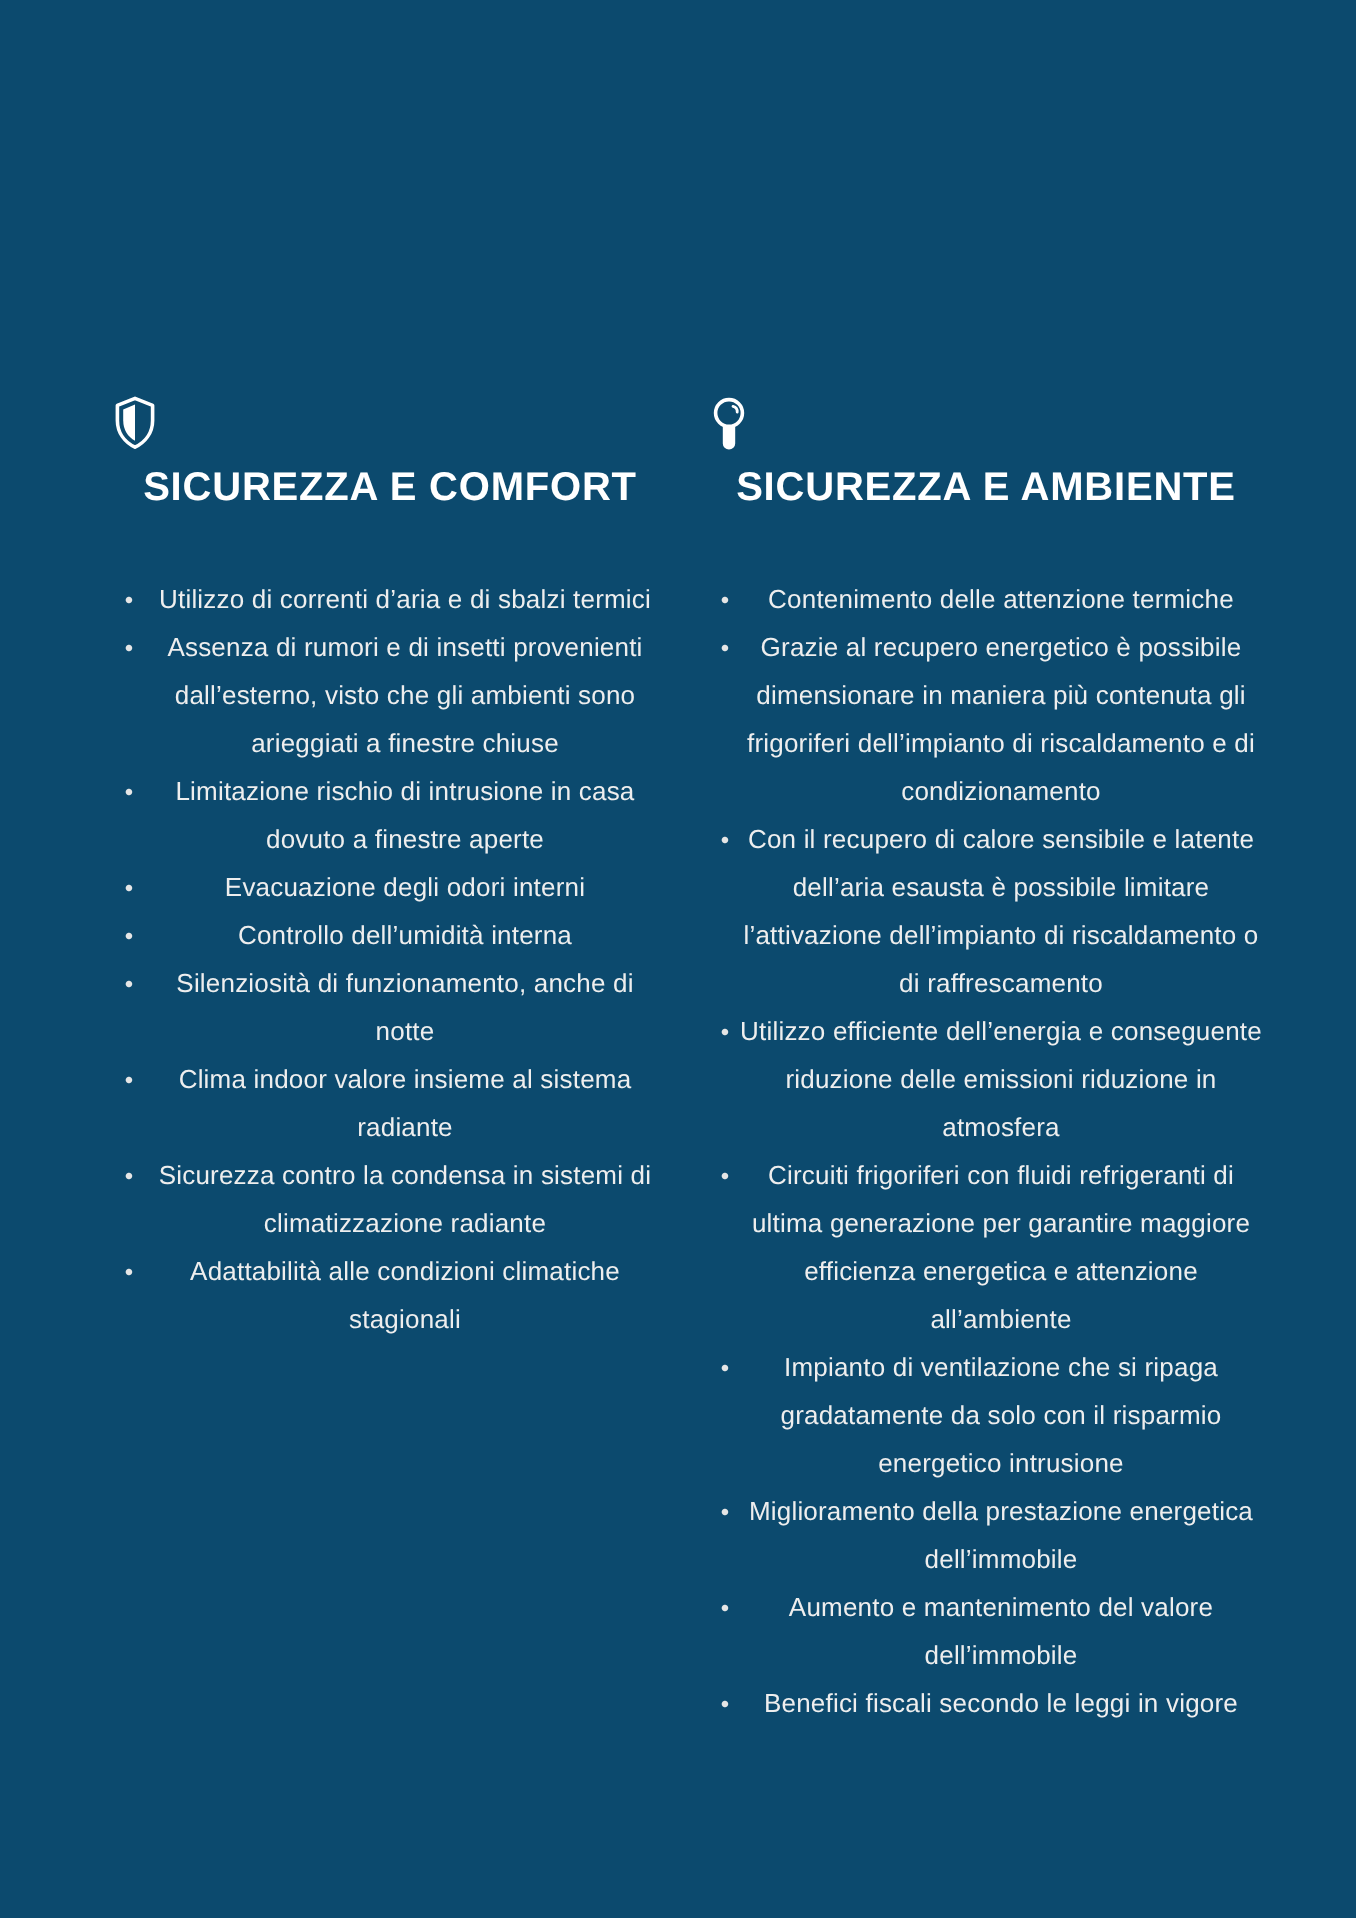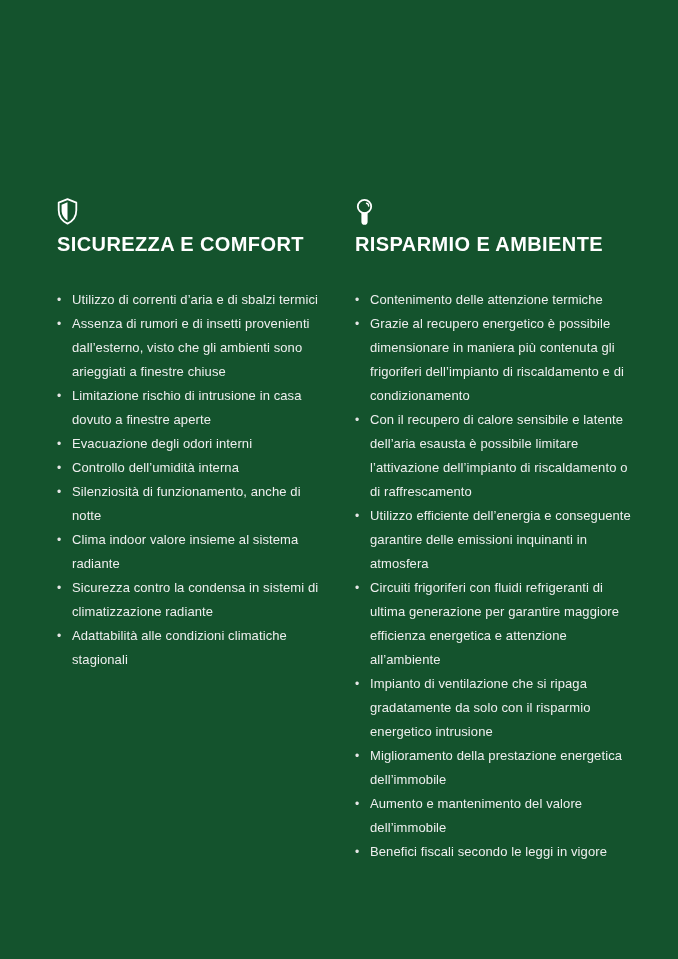--- a/index.html
+++ b/index.html
@@ -10,22 +10,23 @@
     width: 678px;
     height: 959px;
     background: #434343;
     font-family: "Liberation Sans", sans-serif;
     -webkit-font-smoothing: antialiased;
   }
   .page {
     position: relative;
     width: 678px;
     height: 959px;
-    background: #14532d;
+    background: #0c4a6e;
     overflow: hidden;
+    text-align: center;
   }
   .columns {
     position: absolute;
     top: 198px;
     left: 57px;
     display: flex;
     gap: 22px;
   }
   .col {
     width: 276px;
@@ -124,37 +125,37 @@
     </section>
 
     <section class="col">
       <div class="icon-wrap">
         <svg width="22" height="30" viewBox="0 0 22 30" aria-hidden="true">
           <circle cx="9.5" cy="8.5" r="6.7" fill="none" stroke="#ffffff" stroke-width="1.8"></circle>
           <path d="M11.5 5.2 C13 5.6 13.7 6.8 13.6 8.1" fill="none" stroke="#ffffff" stroke-width="1.4" stroke-linecap="round"></path>
           <path d="M6.4 14.5 h6.2 v9.2 a3.1 3.1 0 0 1 -6.2 0 Z" fill="#ffffff"></path>
         </svg>
       </div>
-      <h2 class="col-title">RISPARMIO E AMBIENTE</h2>
+      <h2 class="col-title">SICUREZZA E AMBIENTE</h2>
       <ul class="benefits">
           <li>
             <span class="bullet">•</span>
             <span class="item-text">Contenimento delle attenzione termiche</span>
           </li>
           <li>
             <span class="bullet">•</span>
             <span class="item-text">Grazie al recupero energetico è possibile dimensionare in maniera più contenuta gli frigoriferi dell’impianto di riscaldamento e di condizionamento</span>
           </li>
           <li>
             <span class="bullet">•</span>
             <span class="item-text">Con il recupero di calore sensibile e latente dell’aria esausta è possibile limitare l’attivazione dell’impianto di riscaldamento o di raffrescamento</span>
           </li>
           <li>
             <span class="bullet">•</span>
-            <span class="item-text">Utilizzo efficiente dell’energia e conseguente garantire delle emissioni inquinanti in atmosfera</span>
+            <span class="item-text">Utilizzo efficiente dell’energia e conseguente riduzione delle emissioni riduzione in atmosfera</span>
           </li>
           <li>
             <span class="bullet">•</span>
             <span class="item-text">Circuiti frigoriferi con fluidi refrigeranti di ultima generazione per garantire maggiore efficienza energetica e attenzione all’ambiente</span>
           </li>
           <li>
             <span class="bullet">•</span>
             <span class="item-text">Impianto di ventilazione che si ripaga gradatamente da solo con il risparmio energetico intrusione</span>
           </li>
           <li>

